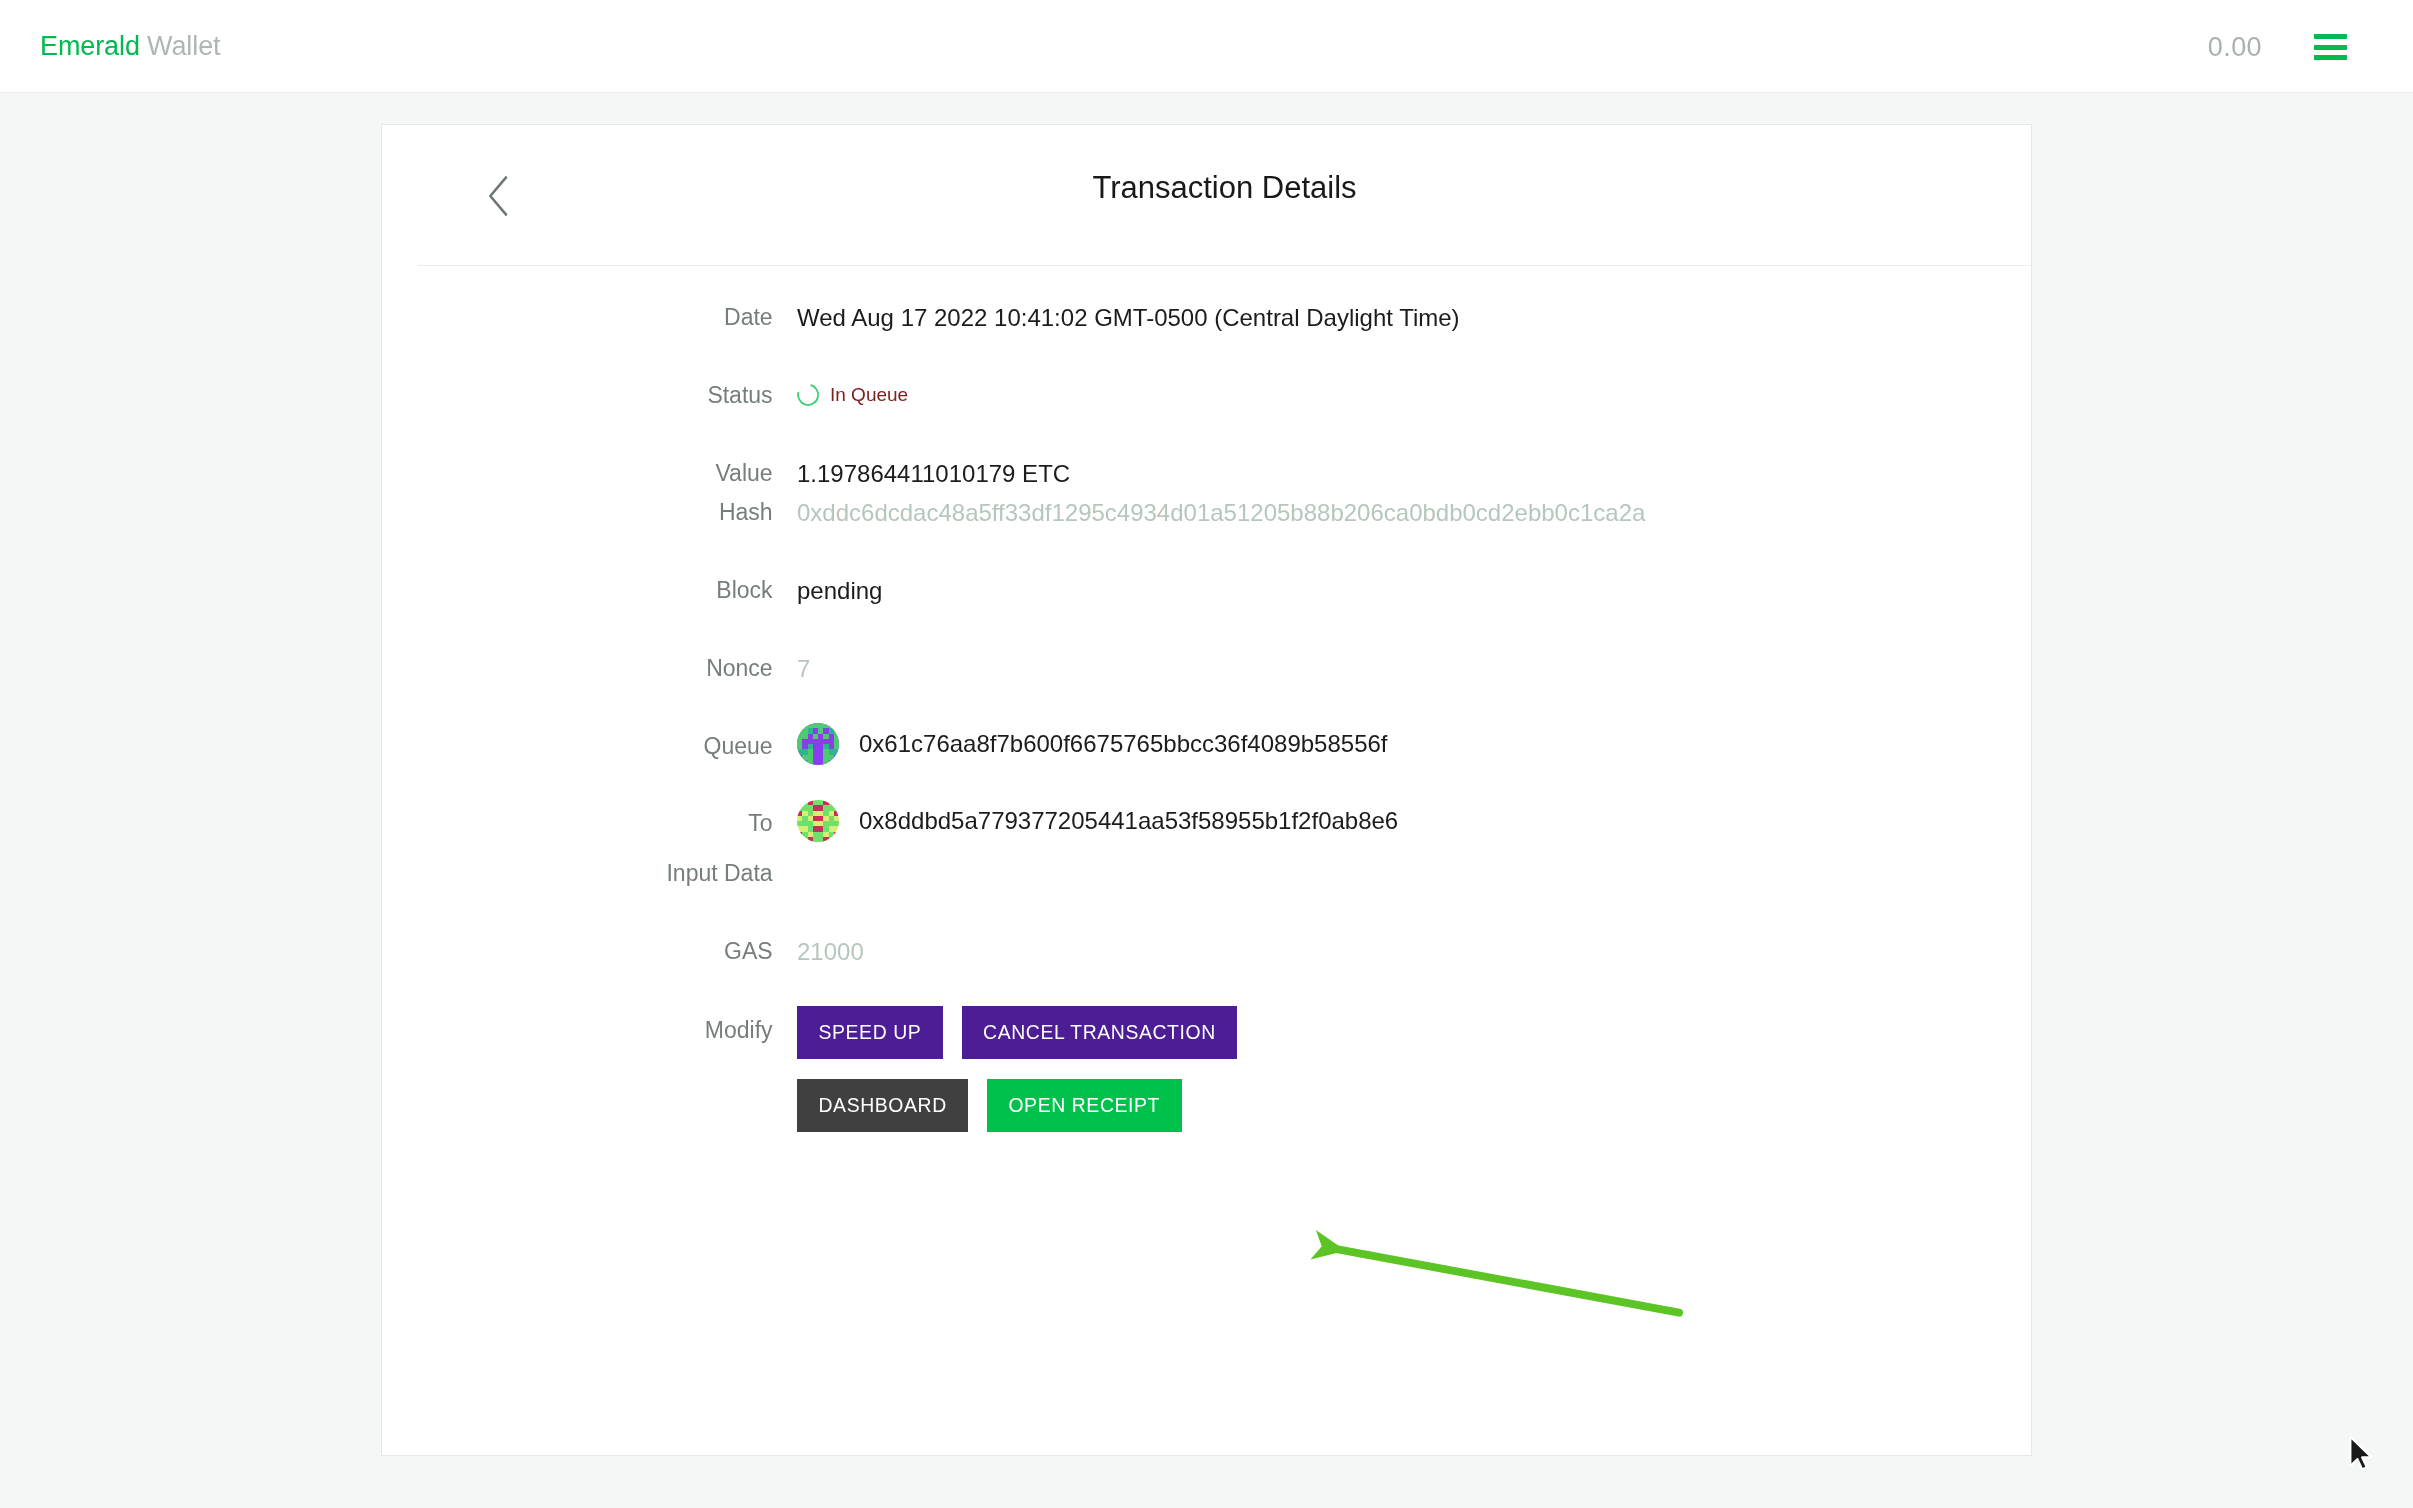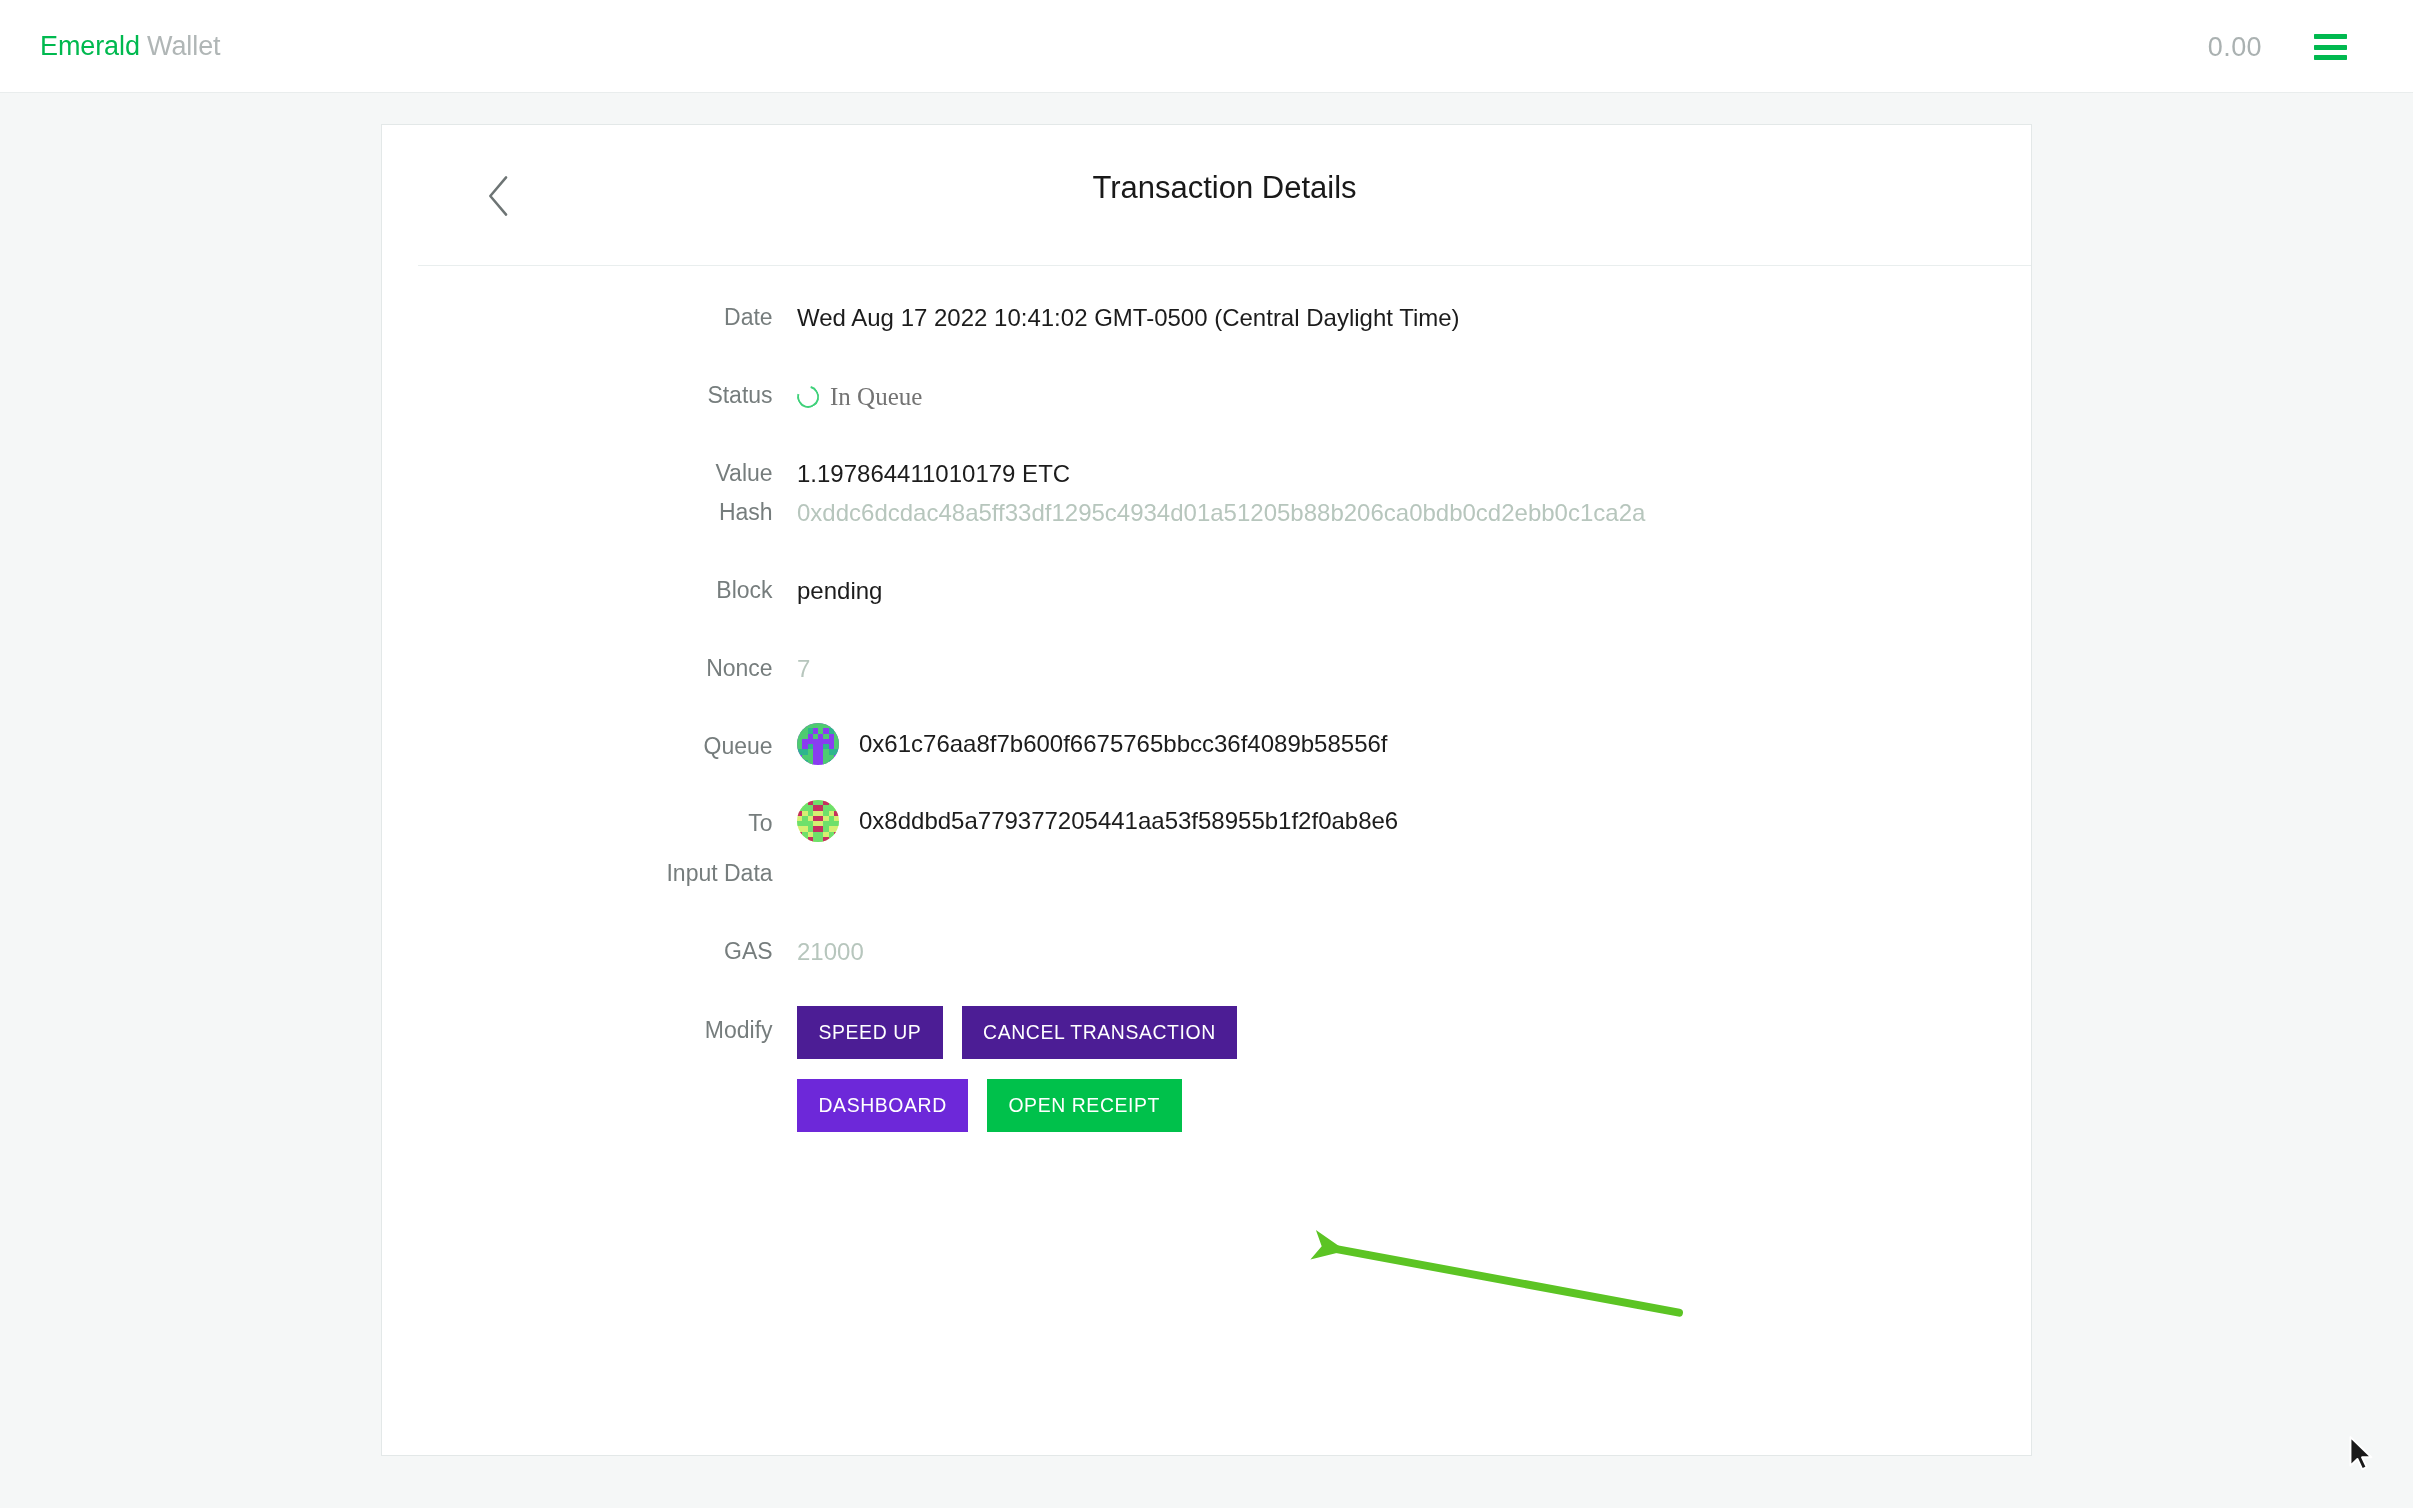--- a/index.html
+++ b/index.html
@@ -144,21 +144,21 @@
   
   .status-wrap { display: flex; align-items: center; gap: 11.5px; }
   .spinner {
     width: 21.5px; height: 21.5px;
     border: 2.2px solid #3fd17a;
     border-top-color: transparent;
     border-radius: 50%;
     transform: rotate(-30deg);
     flex: 0 0 auto;
   }
-  .status-text { font-size: 25px; color: #737373; line-height: 1; font-family: Liberation Serif, serif; }
+  .status-text { font-size: 19px; color: #7f1d1d; line-height: 1; }
 
   
   .identicon {
     width: 42px; height: 42px;
     border-radius: 50%;
     flex: 0 0 auto;
     overflow: hidden;
     margin-right: 20px;
   }
   .addr-line { display: flex; align-items: center; }
@@ -172,21 +172,21 @@
     padding: 0 21.5px;
     border: none;
     color: #ffffff;
     font-size: 19.4px;
     letter-spacing: 0.6px;
     font-family: "Liberation Sans", sans-serif;
     cursor: pointer;
     white-space: nowrap;
   }
   .btn-grey-green { background: #4c1d95; }
-  .btn-grey       { background: #6d28d9; }
+  .btn-grey       { background: #404040; }
   .btn-green      { background: #00c14b; }
   .btn-row { display: flex; gap: 18.7px; }
 
   
   .annot {
     position: absolute;
     left: 0; top: 0;
     width: 2413px; height: 1508px;
     pointer-events: none;
   }

